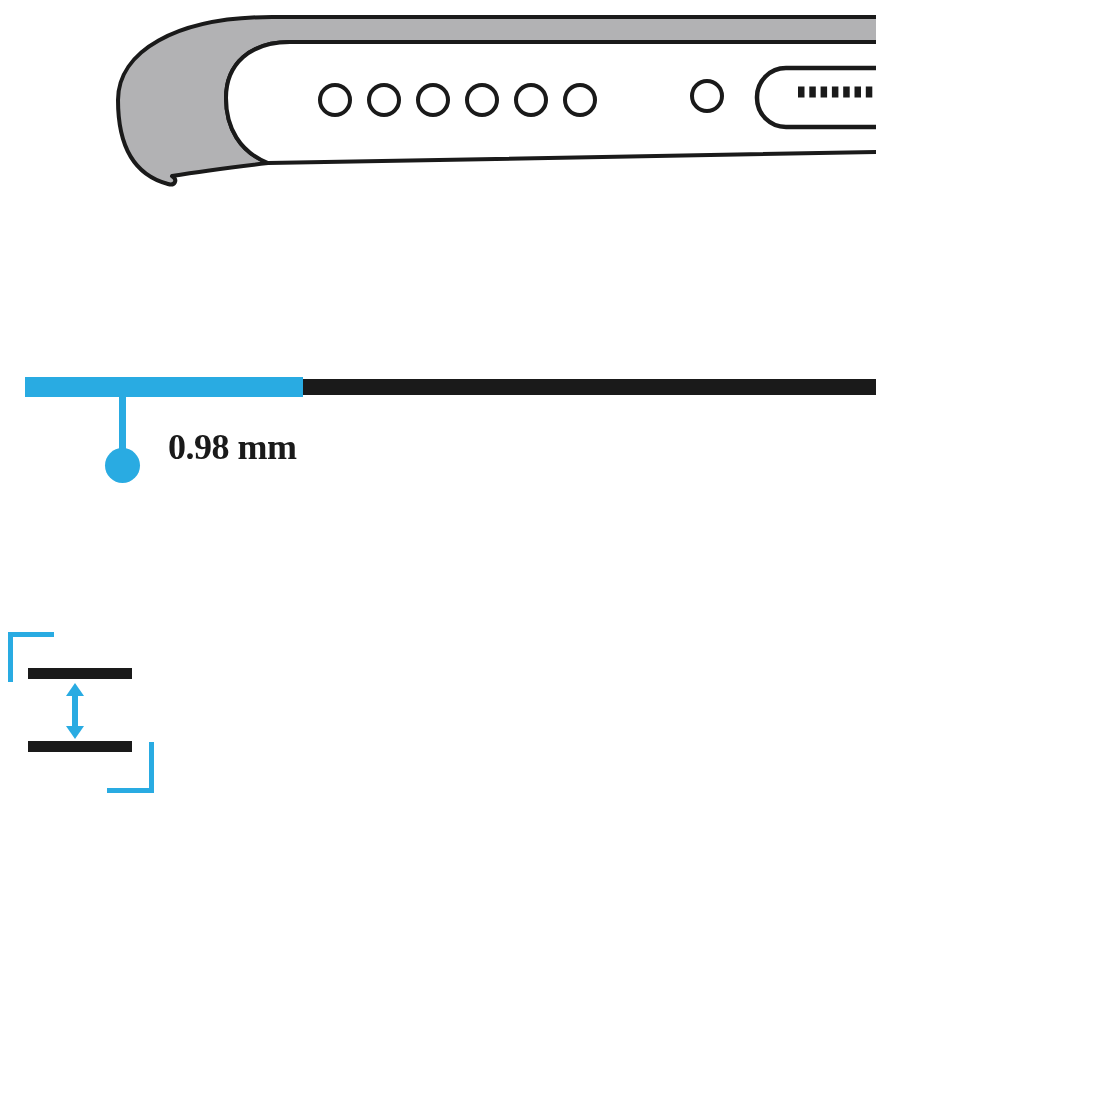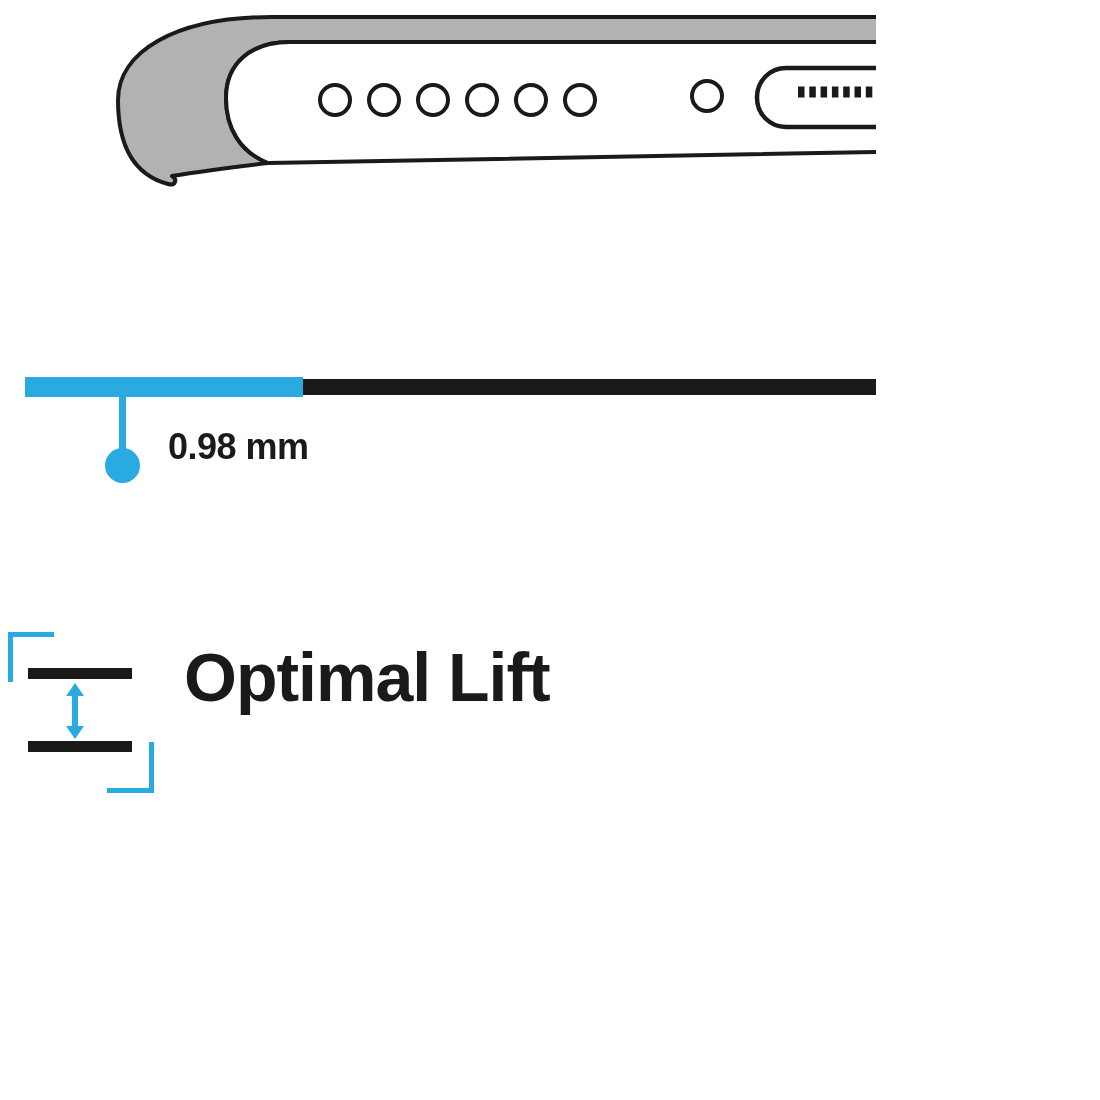--- a/index.html
+++ b/index.html
@@ -9,20 +9,21 @@
     --bg:#ffffff;
   }
   *{box-sizing:border-box;margin:0;padding:0;}
   html,body{background:#fff;}
   body{font-family:"Liberation Sans", sans-serif;}
   .canvas{
     position:relative;
     width:876px;height:1100px;
     background:var(--bg);
     overflow:hidden;
+    font-family:Liberation Serif, serif;
   }
   
   .phone-diagram{
     position:absolute;left:0;top:180;width:1100px;height:200px;
   }
   .case-fill{fill:var(--case-gray);stroke:var(--ink);stroke-width:4;stroke-linejoin:round;}
   .body-fill{fill:#ffffff;stroke:var(--ink);stroke-width:4;stroke-linejoin:round;}
   .hole{fill:#ffffff;stroke:var(--ink);stroke-width:4;}
   .port-outline{fill:#ffffff;stroke:var(--ink);stroke-width:4.5;}
   .pins{stroke:var(--ink);stroke-width:11;stroke-dasharray:6.5 4.8;fill:none;}
@@ -122,15 +123,14 @@
     <div class="lift-bar lift-bar-top"></div>
     <svg class="lift-arrow" width="24" height="56" viewBox="0 0 24 56">
       <line class="stem" x1="12" y1="9" x2="12" y2="47"></line>
       <polygon class="head" points="12,0 3,13 21,13"></polygon>
       <polygon class="head" points="12,56 3,43 21,43"></polygon>
     </svg>
     <div class="lift-bar lift-bar-bottom"></div>
     <div class="bracket bracket-br"></div>
   </div>
 
-  <div class="feature-title">Optimal Lift</div>
 
 </div>
 
 </body></html>

